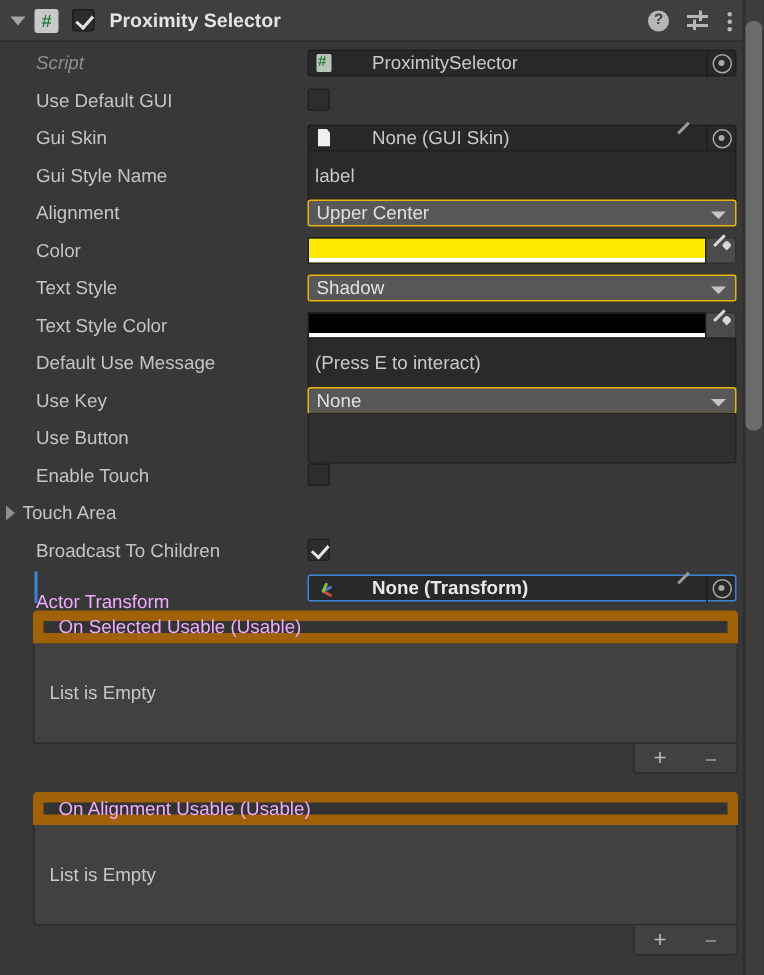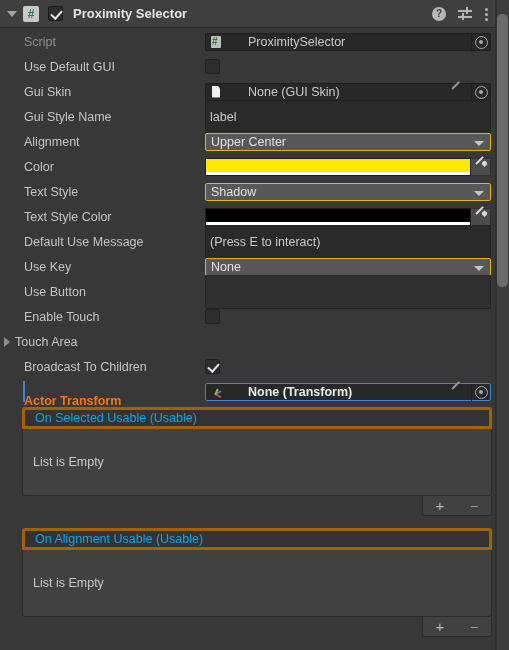--- a/index.html
+++ b/index.html
@@ -101,22 +101,22 @@
     display: flex; align-items: center;
   }
   .lbl {
     width: 205px;
     padding-left: 24px;
     font-size: 12.5px;
     color: #c4c4c4;
     white-space: nowrap;
     overflow: hidden;
   }
-  .lbl.dim { color: #8f8f8f; }
-  .lbl.blue { color: #f97316; font-weight: bold; margin-top: 18px; }
+  .lbl.dim { color: #8f8f8f; font-style: italic; }
+  .lbl.blue { color: #f0abfc; font-weight: normal; margin-top: 18px; }
   .lbl.fold { padding-left: 4px; display: flex; align-items: center; gap: 5px; }
 
   .blue-bar {
     position: absolute; left: 23px; top: 2px;
     width: 2px; height: 21px; background: #3d83d4;
   }
 
   .field { height: 18px; }
   .fw-full { width: 286px; gap: 22px; }
 
@@ -262,25 +262,25 @@
   }
 
   
   .evt {
     position: absolute;
     left: 22px; width: 470px;
   }
   .evt-head {
     height: 22px;
     background: #333333;
-    border: 3px solid #a16207;
+    border: 7px solid #a16207;
     border-radius: 3px 3px 0 0;
     display: flex; align-items: center;
     padding-left: 10px;
-    font-size: 12.5px; color: #0ea5e9;
+    font-size: 12.5px; color: #f0abfc;
   }
   .evt-body {
     height: 67px;
     background: #414141;
     border: 1px solid #2b2b2b;
     border-top: none;
     border-radius: 0 0 3px 3px;
     display: flex; align-items: center;
     padding-left: 10px;
     font-size: 12.5px; color: #c7c7c7;

